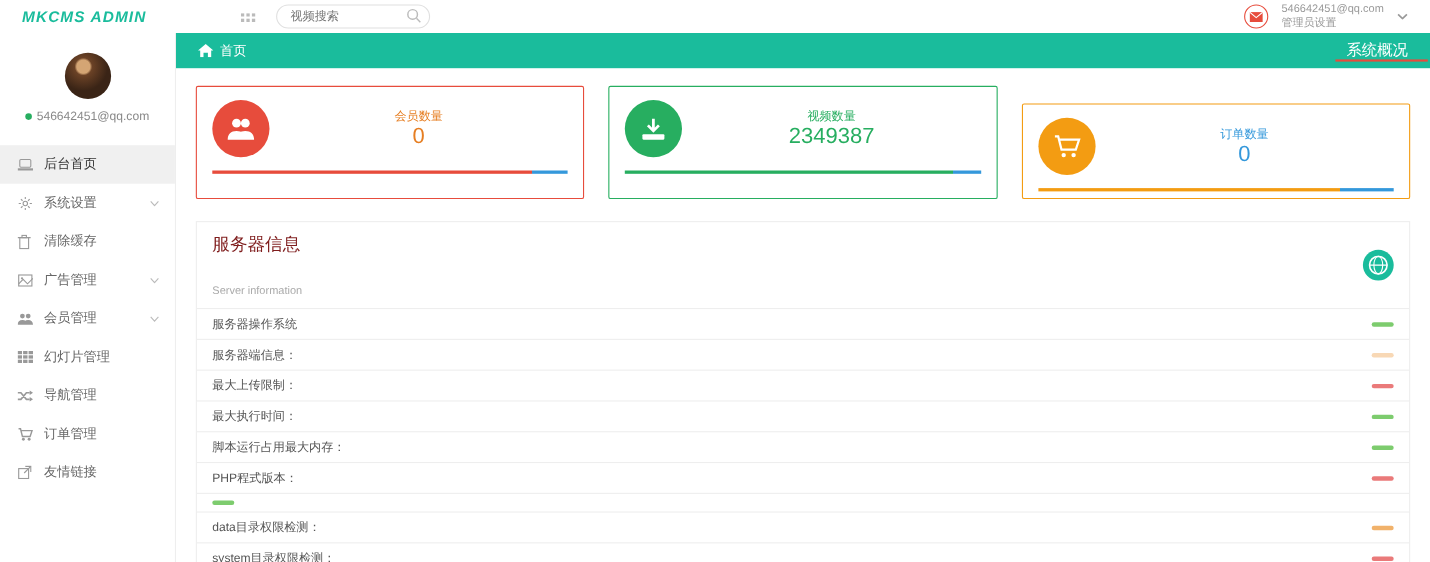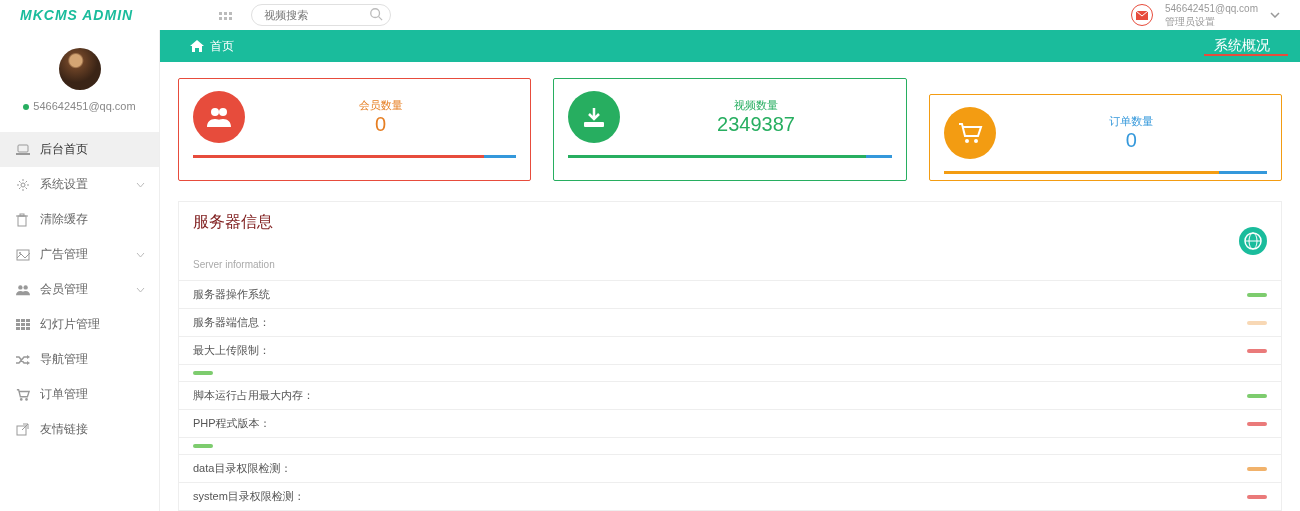--- a/index.html
+++ b/index.html
@@ -23,21 +23,21 @@
 .avatar { width: 42px; height: 42px; border-radius: 50%; background: radial-gradient(circle at 40% 30%, #d4a574 6px, #6b4226 8px, #3a2416 22px); margin: 0 auto 10px; }
 .user-email { color: #888; font-size: 11px; }
 .status-dot { display: inline-block; width: 6px; height: 6px; border-radius: 50%; background: #27ae60; margin-right: 4px; vertical-align: middle; }
 .menu { list-style: none; margin-top: 10px; }
 .menu li { padding: 9px 16px; display: flex; align-items: center; gap: 10px; color: #666; cursor: pointer; font-size: 12px; position: relative; }
 .menu li.active { background: #f0f0f0; color: #333; }
 .menu .mi { width: 14px; color: #999; display: inline-flex; }
 .menu .arrow { position: absolute; right: 14px; color: #bbb; font-size: 10px; }
 
 .main { flex: 1; background: #fff; }
-.crumb-bar { background: #1abc9c; color: #fff; height: 32px; display: flex; align-items: center; padding: 0 30px; font-size: 12px; }
+.crumb-bar { background: #1abc9c; color: #fff; height: 32px; display: flex; align-items: center; padding: 0 20px; font-size: 12px; }
 .crumb-bar .home { margin-right: 6px; }
 .crumb-right { margin-left: auto; font-size: 14px; position: relative; }
 .crumb-right::after { content: ""; position: absolute; left: -10px; right: -18px; bottom: -1px; height: 2px; background: #e74c3c; }
 
 .cards { display: flex; gap: 22px; padding: 16px 18px; }
 .card { flex: 1; border: 1px solid; border-radius: 2px; padding: 12px 14px 6px; position: relative; }
 .card.red { border-color: #e74c3c; }
 .card.green { border-color: #27ae60; }
 .card.orange { border-color: #f39c12; margin-top: 16px; }
 .card-body { display: flex; align-items: center; }
@@ -318,20 +318,21 @@
           </div>
           <div class="info-row">
             <span class="info-label">服务器端信息：</span>
             <span class="badge o faded"></span>
           </div>
           <div class="info-row">
             <span class="info-label">最大上传限制：</span>
             <span class="badge r"></span>
           </div>
           <div class="info-row">
+            <span class="info-label">最大执行时间：</span>
             <span class="badge g"></span>
           </div>
           <div class="info-row">
             <span class="info-label">脚本运行占用最大内存：</span>
             <span class="badge g"></span>
           </div>
           <div class="info-row">
             <span class="info-label">PHP程式版本：</span>
             <span class="badge r"></span>
           </div>

